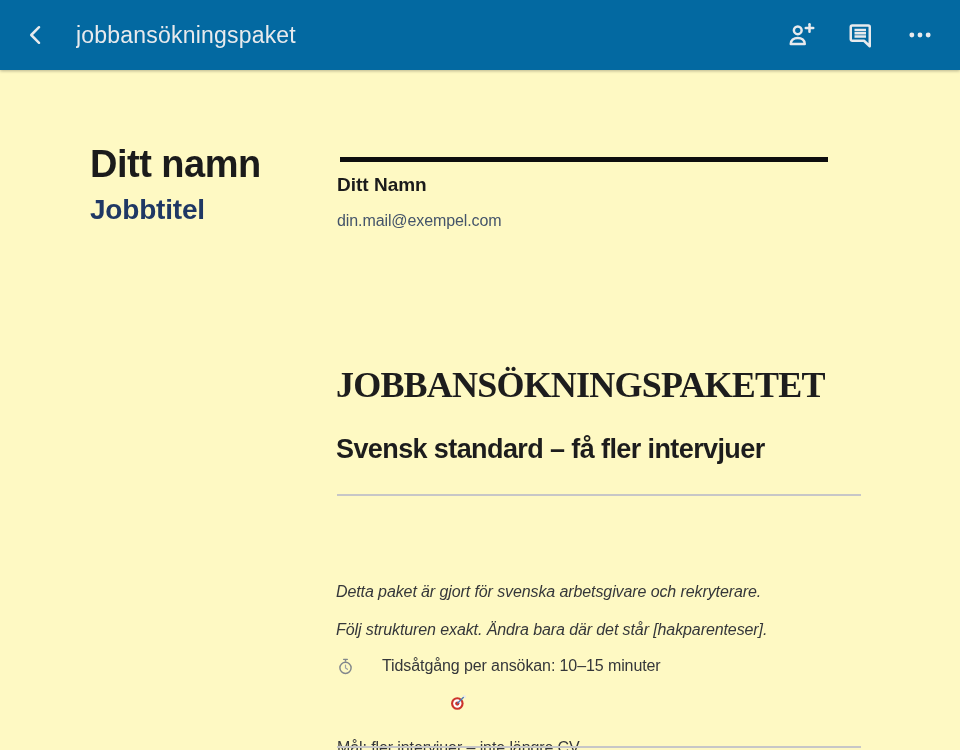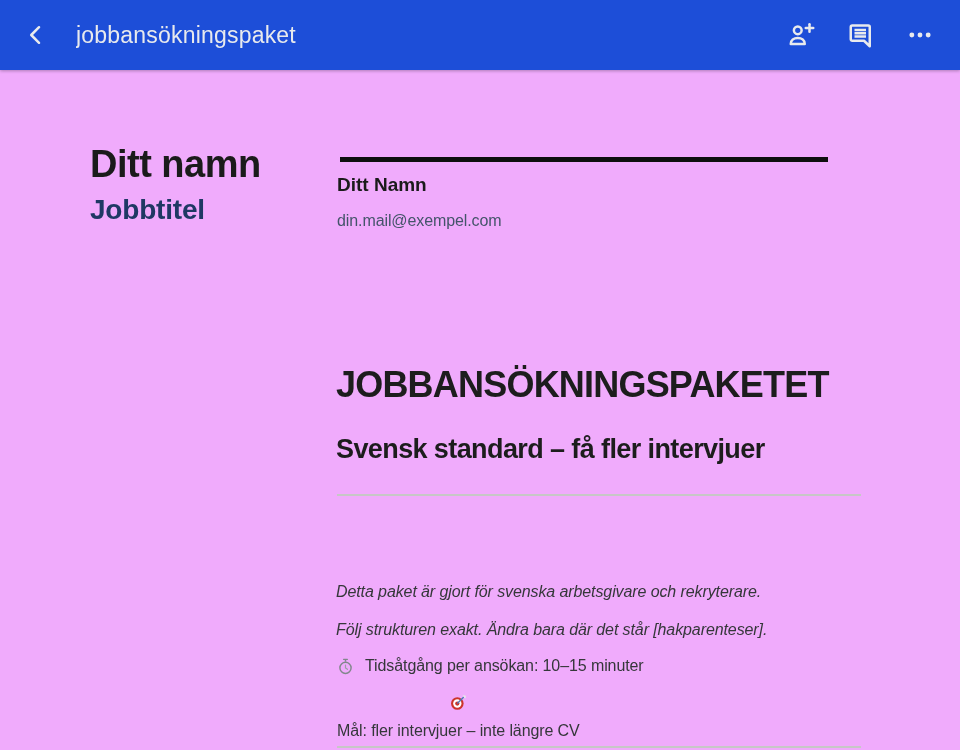--- a/index.html
+++ b/index.html
@@ -8,21 +8,21 @@
     font-family: "Liberation Sans", sans-serif;
     background: #ffffff;
     position: relative;
   }
 
   
   .topbar {
     position: absolute;
     top: 0; left: 0;
     width: 960px; height: 70px;
-    background: #1d4ed8;
+    background: #0369a1;
     display: flex;
     align-items: center;
     padding: 0 22px 0 18px;
     box-shadow: 0 1px 3px rgba(0,0,0,0.28);
     z-index: 5;
   }
   .icon-btn {
     width: 36px; height: 36px;
     display: flex; align-items: center; justify-content: center;
     cursor: pointer;
@@ -38,21 +38,21 @@
     overflow: hidden;
   }
   .topbar-spacer { flex: 1 1 auto; }
   .topbar-actions { display: flex; align-items: center; gap: 24px; }
 
   
   .doc {
     position: absolute;
     top: 70px; left: 0;
     width: 960px; height: 680px;
-    background: #f0abfc;
+    background: #fef9c3;
   }
 
   .name-heading {
     position: absolute;
     left: 90px; top: 74px;
     font-size: 38px;
     font-weight: 700;
     color: #1b1b1b;
     letter-spacing: -0.5px;
     line-height: 1.1;
@@ -93,20 +93,21 @@
   }
 
   .main-title {
     position: absolute;
     left: 336px; top: 294px;
     font-size: 36px;
     font-weight: 700;
     color: #1d1d1d;
     letter-spacing: -0.8px;
     white-space: nowrap;
+    font-family: Liberation Serif, serif;
   }
   .subtitle {
     position: absolute;
     left: 336px; top: 364px;
     font-size: 27px;
     font-weight: 700;
     color: #1d1d1d;
     letter-spacing: -0.6px;
     white-space: nowrap;
   }
@@ -138,21 +139,21 @@
     font-style: italic;
   }
   .para-1 { top: 513px; }
   .para-2 { top: 551px; }
 
   .bullet-row {
     position: absolute;
     left: 337px;
     display: flex;
     align-items: center;
-    gap: 11px;
+    gap: 28px;
   }
   .bullet-1 { top: 587px; }
   .bullet-2 { top: 624px; flex-direction: column; }
   .bullet-icon { width: 17px; height: 17px; flex: 0 0 auto; display: flex; }
   .bullet-text {
     font-size: 16px;
     color: #35373a;
     letter-spacing: -0.1px;
     white-space: nowrap;
   }

